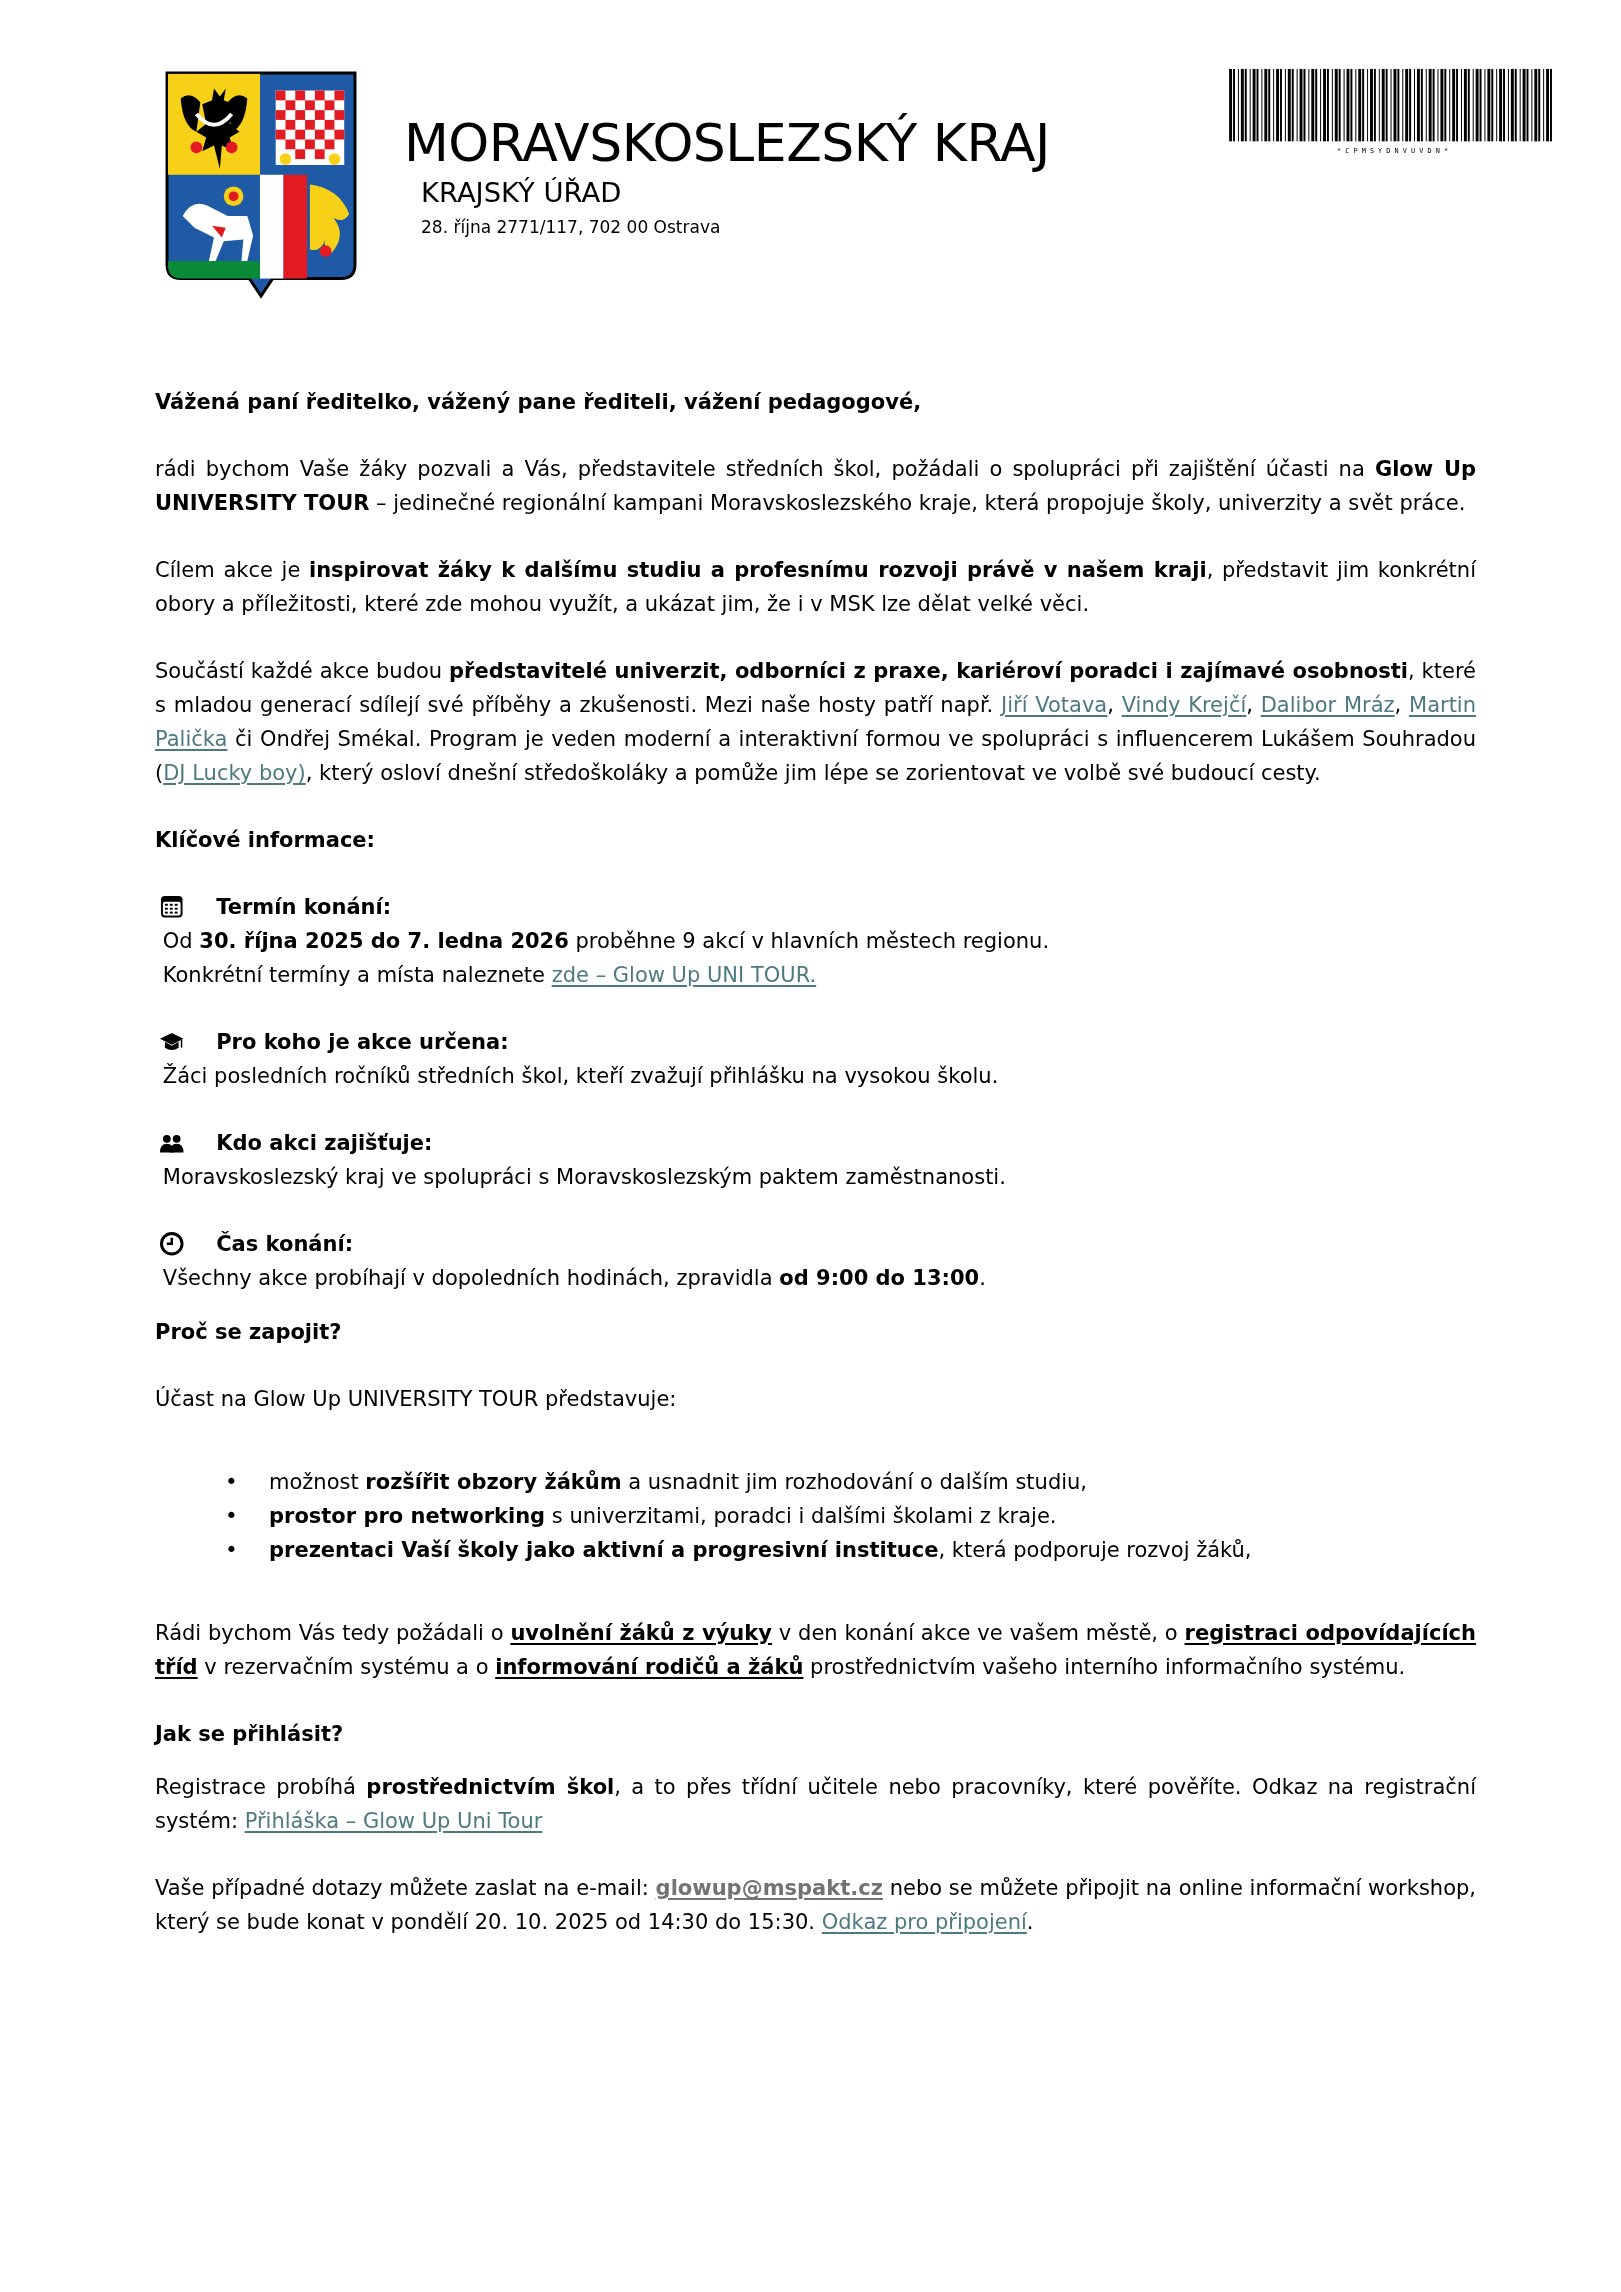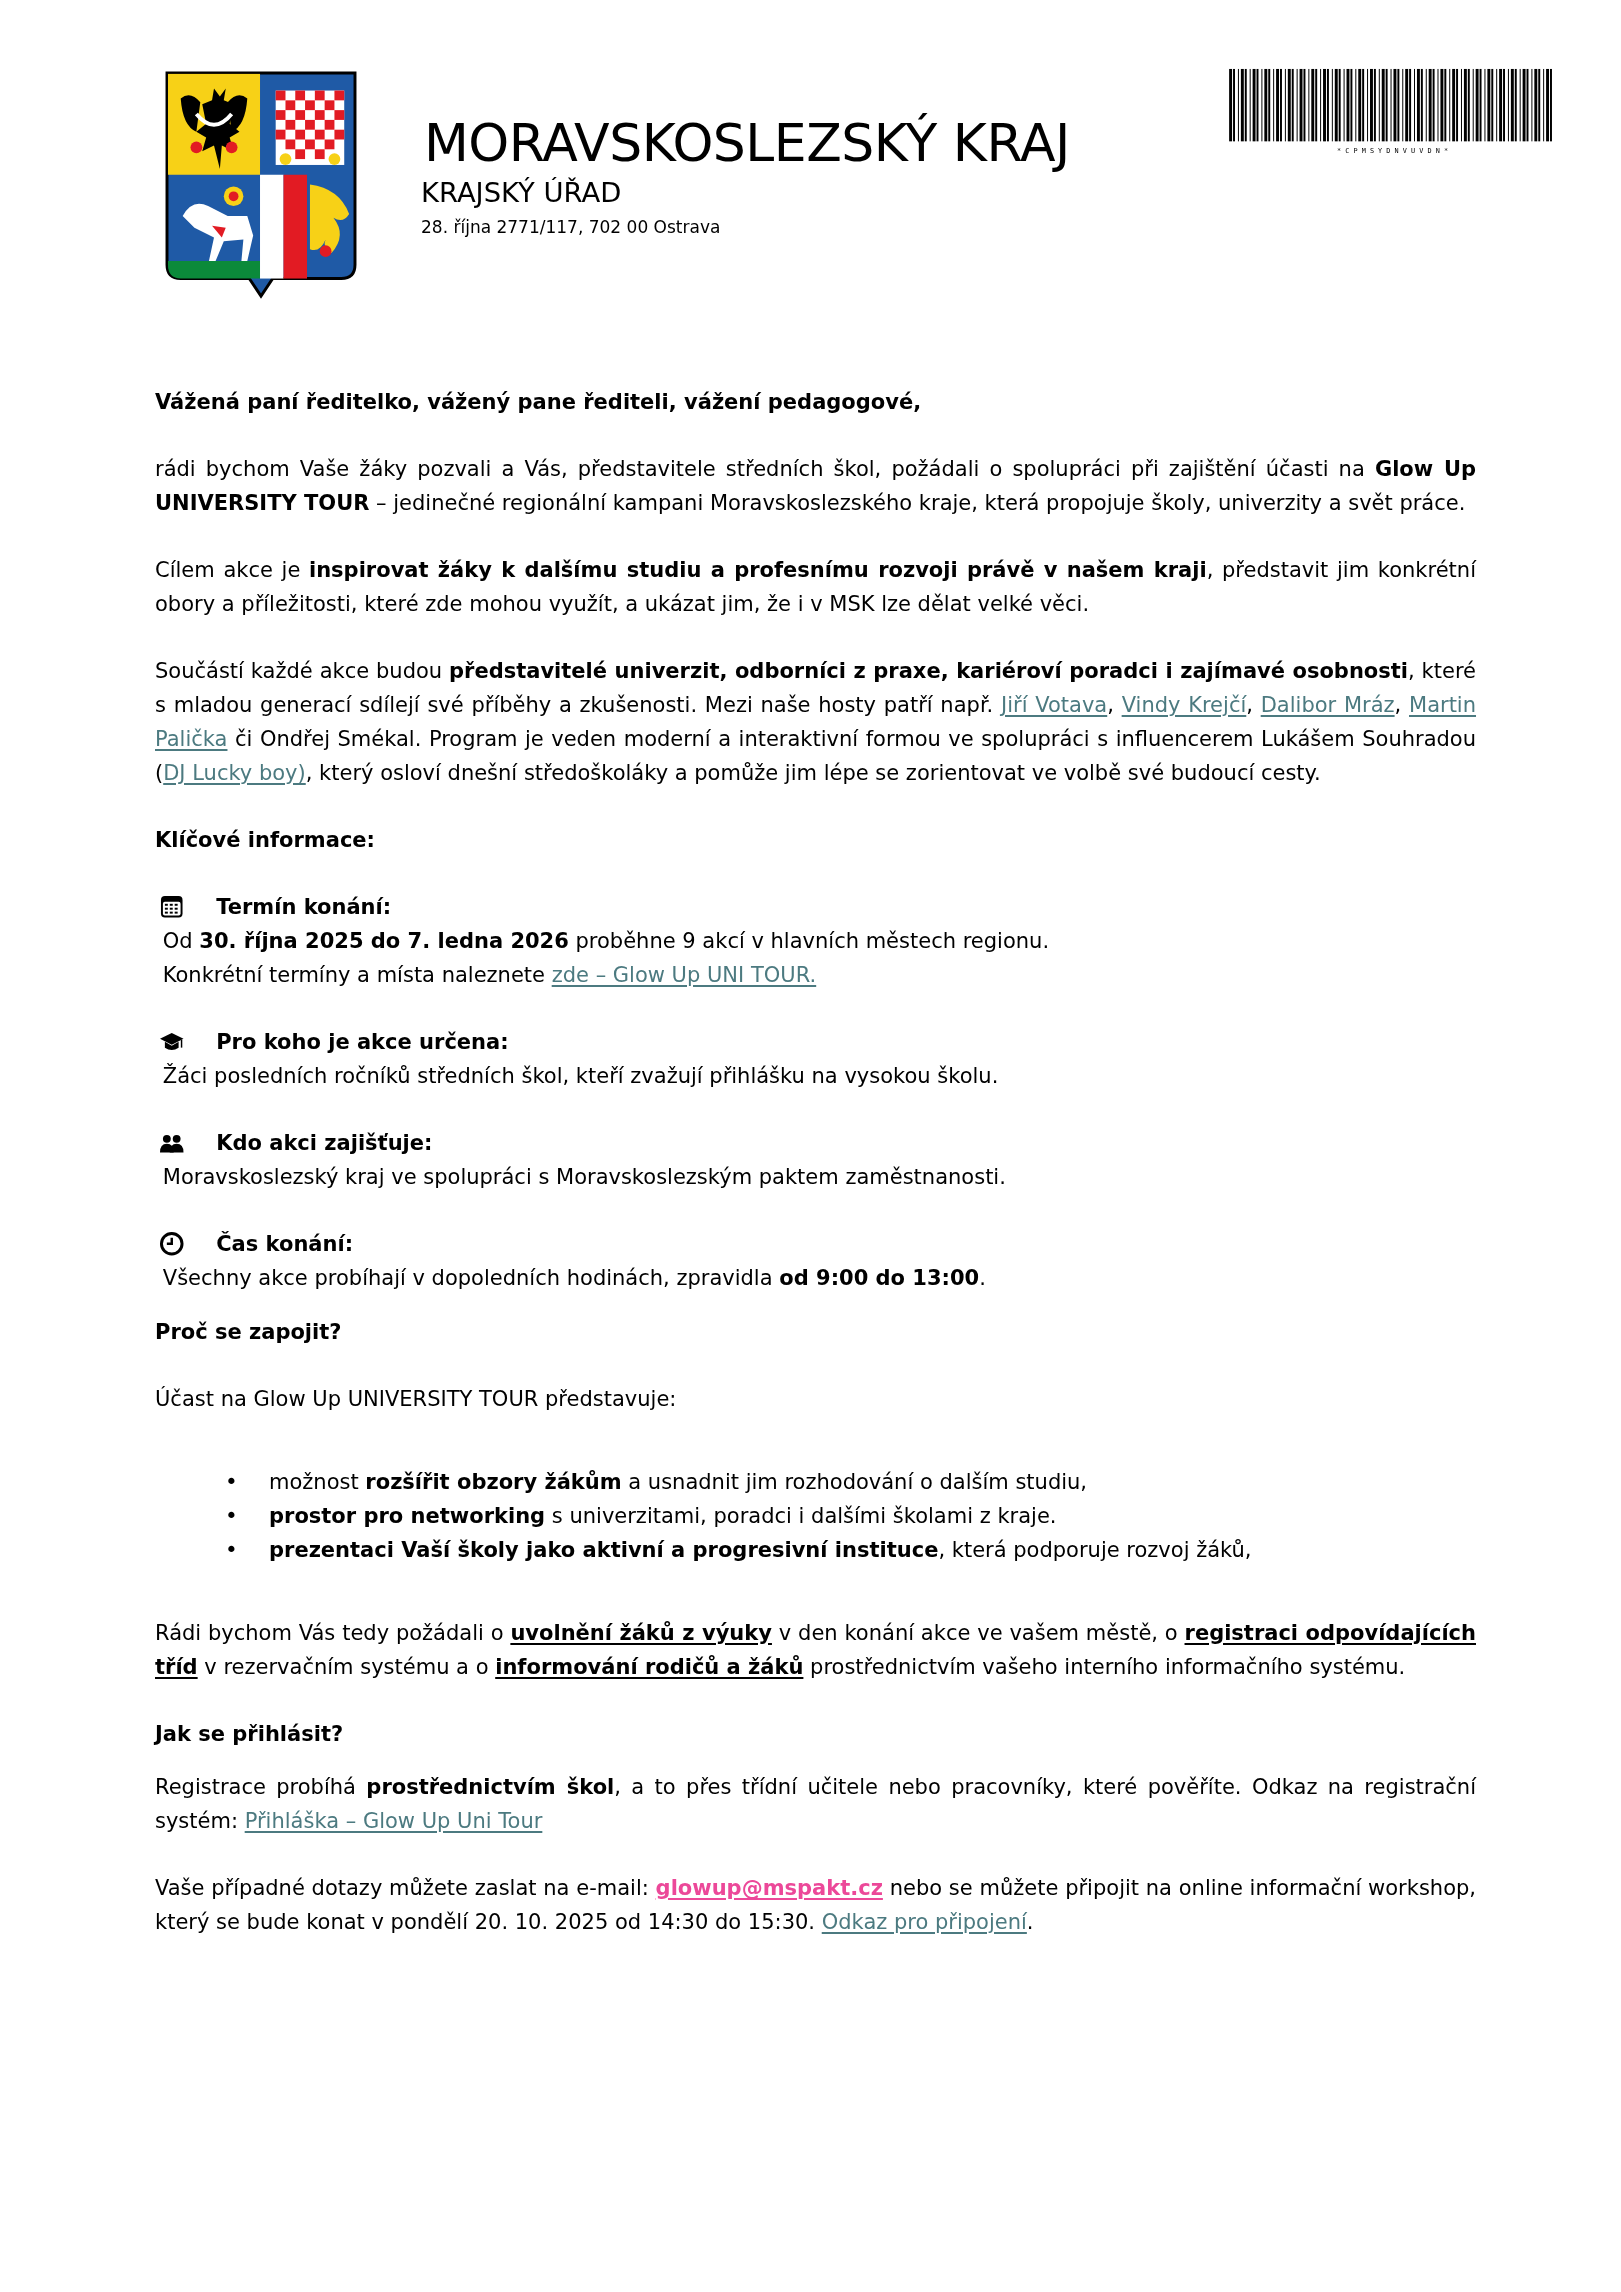--- a/index.html
+++ b/index.html
@@ -2,21 +2,21 @@
 <html><head>
 <meta charset="utf-8">
 <style>
   html, body { margin: 0; padding: 0; background: #ffffff; }
   body { width: 1621px; height: 2293px; position: relative; overflow: hidden;
          font-family: "DejaVu Sans", sans-serif; color: #000; }
   .page { position: absolute; left: 0; top: 0; width: 1621px; height: 2293px; }
 
   
   .crest { position: absolute; left: 163px; top: 69px; width: 196px; height: 235px; }
-  .org-title { position: absolute; left: 424px; top: 114px; font-size: 52px; line-height: 59px;
+  .org-title { position: absolute; left: 404px; top: 114px; font-size: 52px; line-height: 59px;
                letter-spacing: -0.5px; white-space: nowrap; }
   .org-sub { position: absolute; left: 421px; top: 177px; font-size: 27.4px; line-height: 31px; white-space: nowrap; }
   .org-addr { position: absolute; left: 421px; top: 214px; font-size: 17px; line-height: 27.4px; white-space: nowrap; }
   .barcode { position: absolute; left: 1225px; top: 67px; width: 335px; height: 90px; }
 
   
   .content { position: absolute; left: 155px; top: 385px; width: 1321px;
              font-size: 21px; line-height: 34px; }
   p { margin: 0; }
   .just { text-align: justify; }
@@ -282,16 +282,16 @@
     <div class="gap"></div>
 
     <p class="just"><span>Rádi bychom Vás tedy požádali o </span><span class="b u">uvolnění žáků z výuky</span><span> v den konání akce ve vašem městě, o </span><span class="b u">registraci odpovídajících tříd</span><span> v rezervačním systému a o </span><span class="b u">informování rodičů a žáků</span><span> prostřednictvím vašeho interního informačního systému.</span></p>
     <div class="gap"></div>
 
     <p class="b">Jak se přihlásit?</p>
     <div class="gap-s"></div>
     <p class="just"><span>Registrace probíhá </span><span class="b">prostřednictvím škol</span><span>, a to přes třídní učitele nebo pracovníky, které pověříte. Odkaz na registrační systém: </span><a class="link">Přihláška – Glow Up Uni Tour</a></p>
     <div class="gap"></div>
 
-    <p class="just"><span>Vaše případné dotazy můžete zaslat na e-mail: </span><a class="b u" style="color:#ec4899">glowup@mspakt.cz</a><span> nebo se můžete připojit na online informační workshop, který se bude konat v pondělí 20. 10. 2025 od 14:30 do 15:30. </span><a class="link">Odkaz pro připojení</a><span>.</span></p>
+    <p class="just"><span>Vaše případné dotazy můžete zaslat na e-mail: </span><a class="b u" style="color:#737373">glowup@mspakt.cz</a><span> nebo se můžete připojit na online informační workshop, který se bude konat v pondělí 20. 10. 2025 od 14:30 do 15:30. </span><a class="link">Odkaz pro připojení</a><span>.</span></p>
   </div>
 </div>
 
 
 </body></html>

